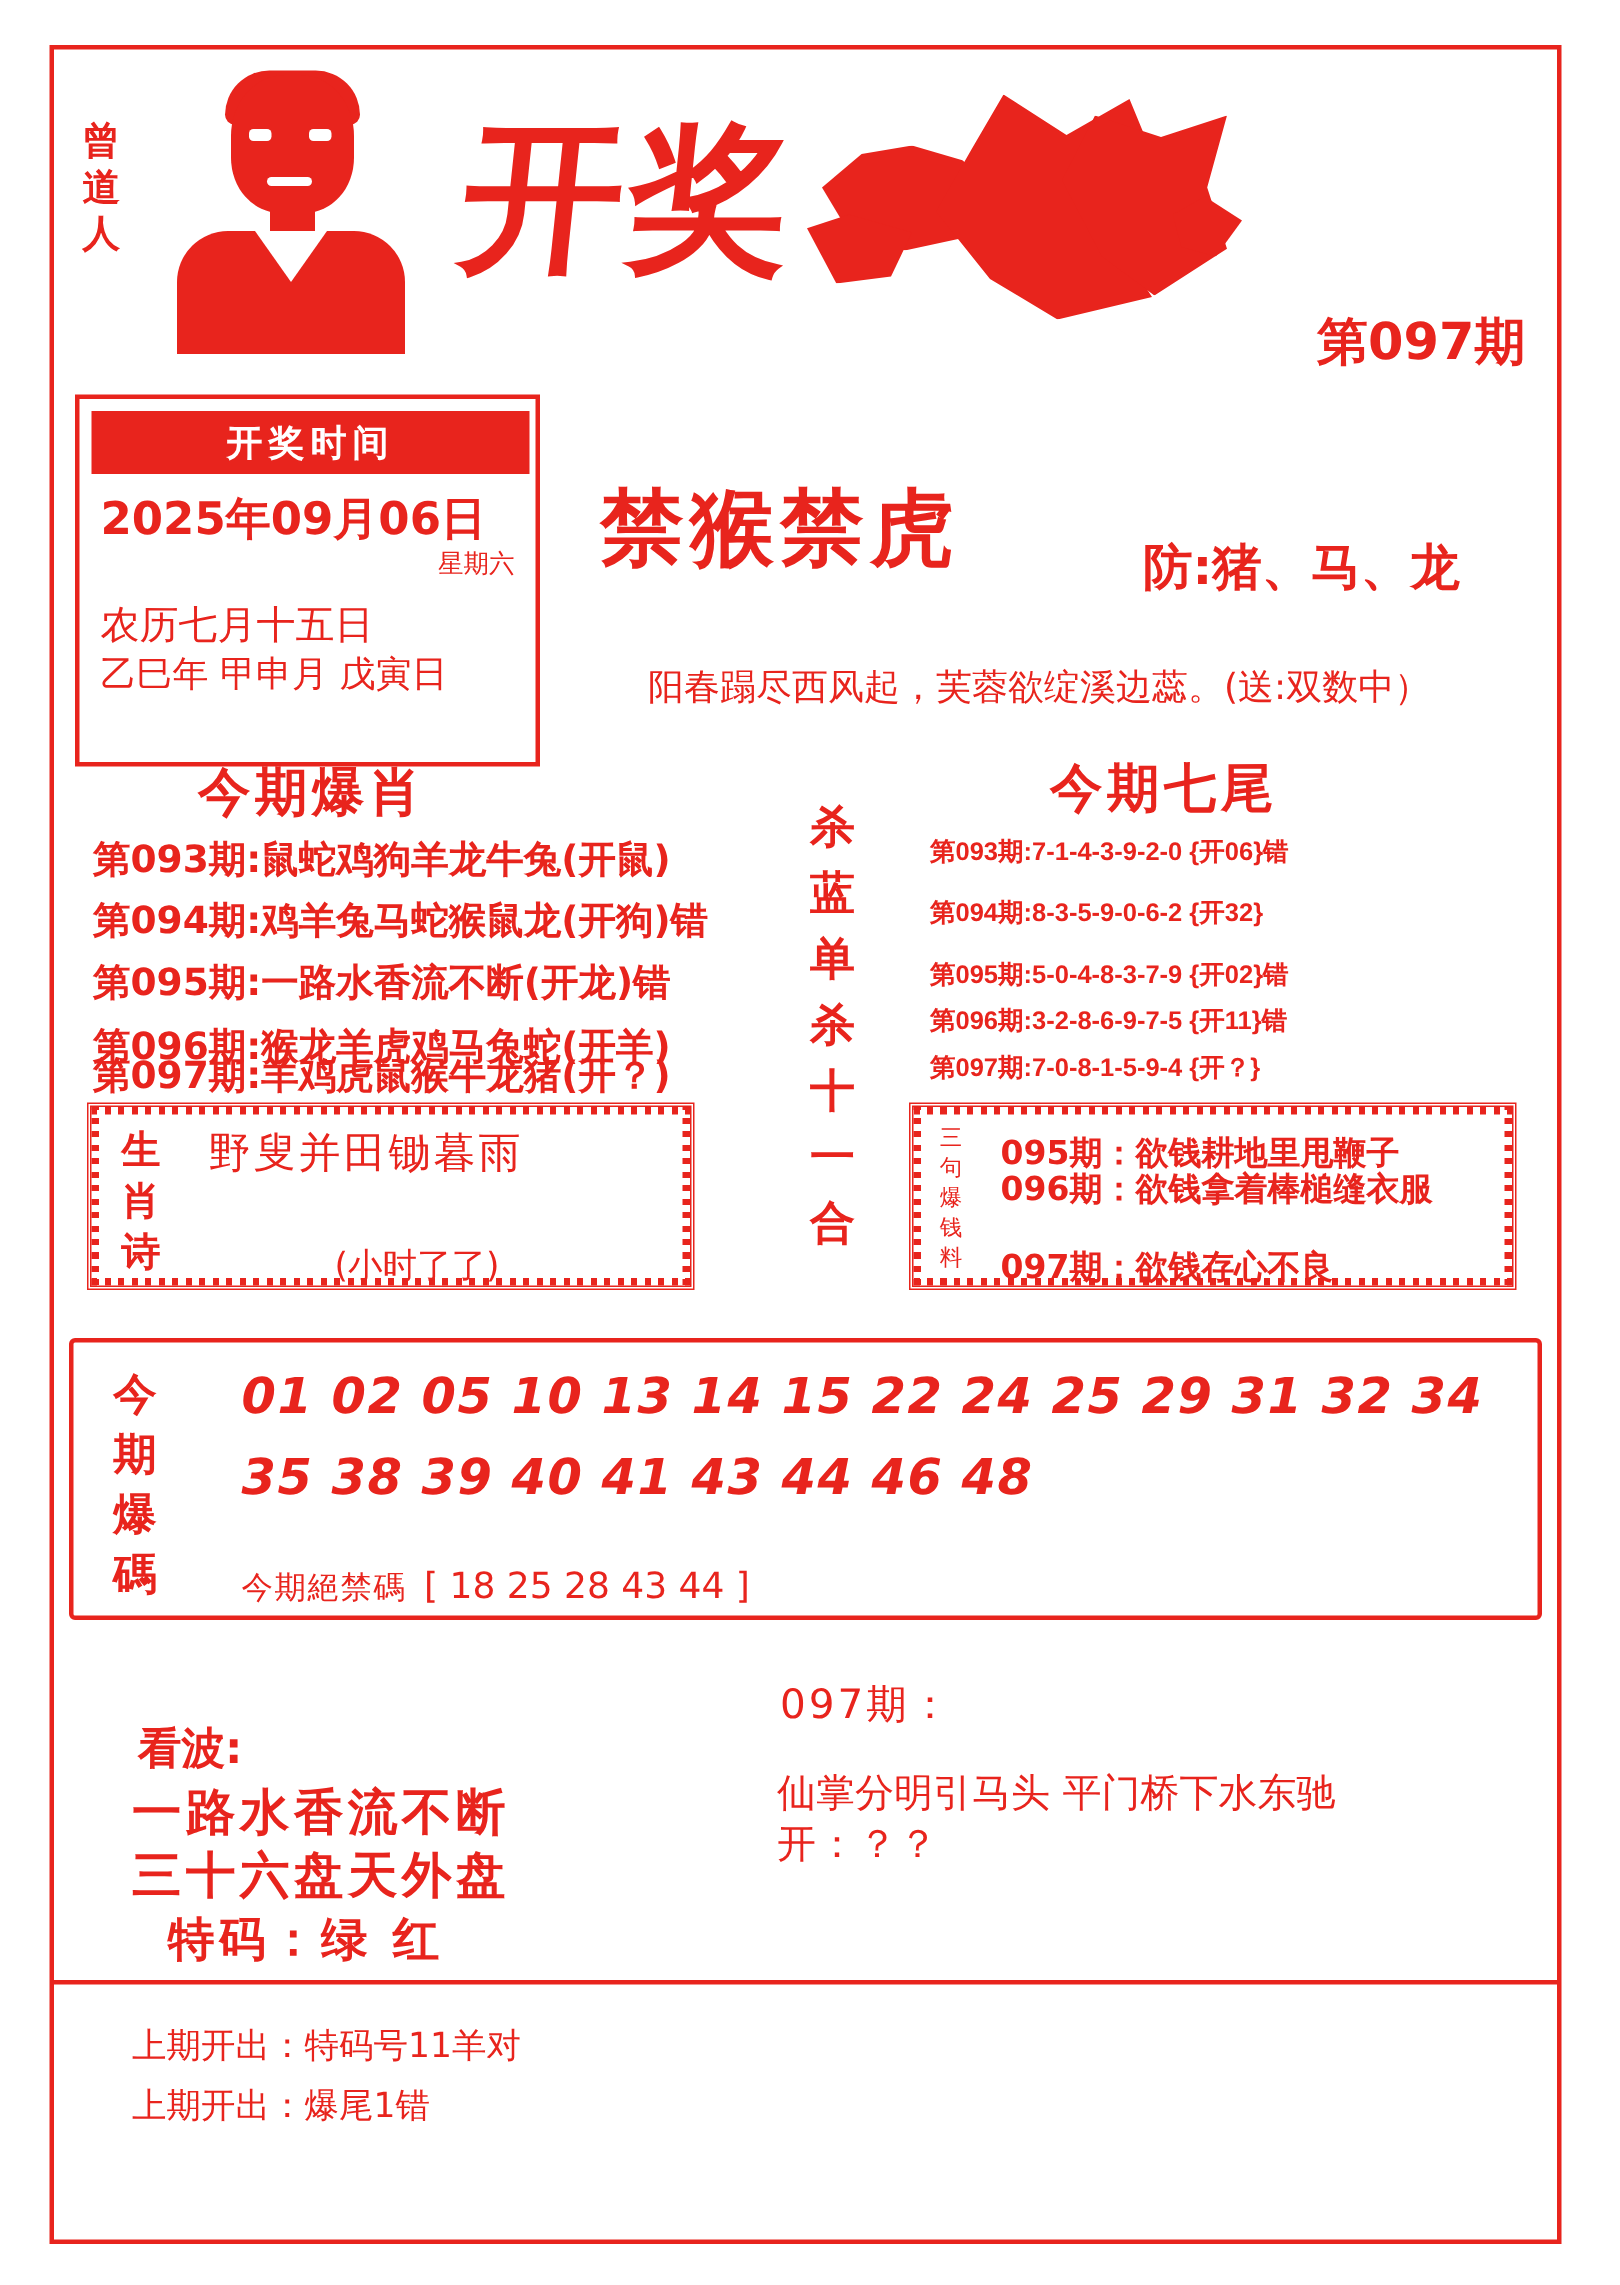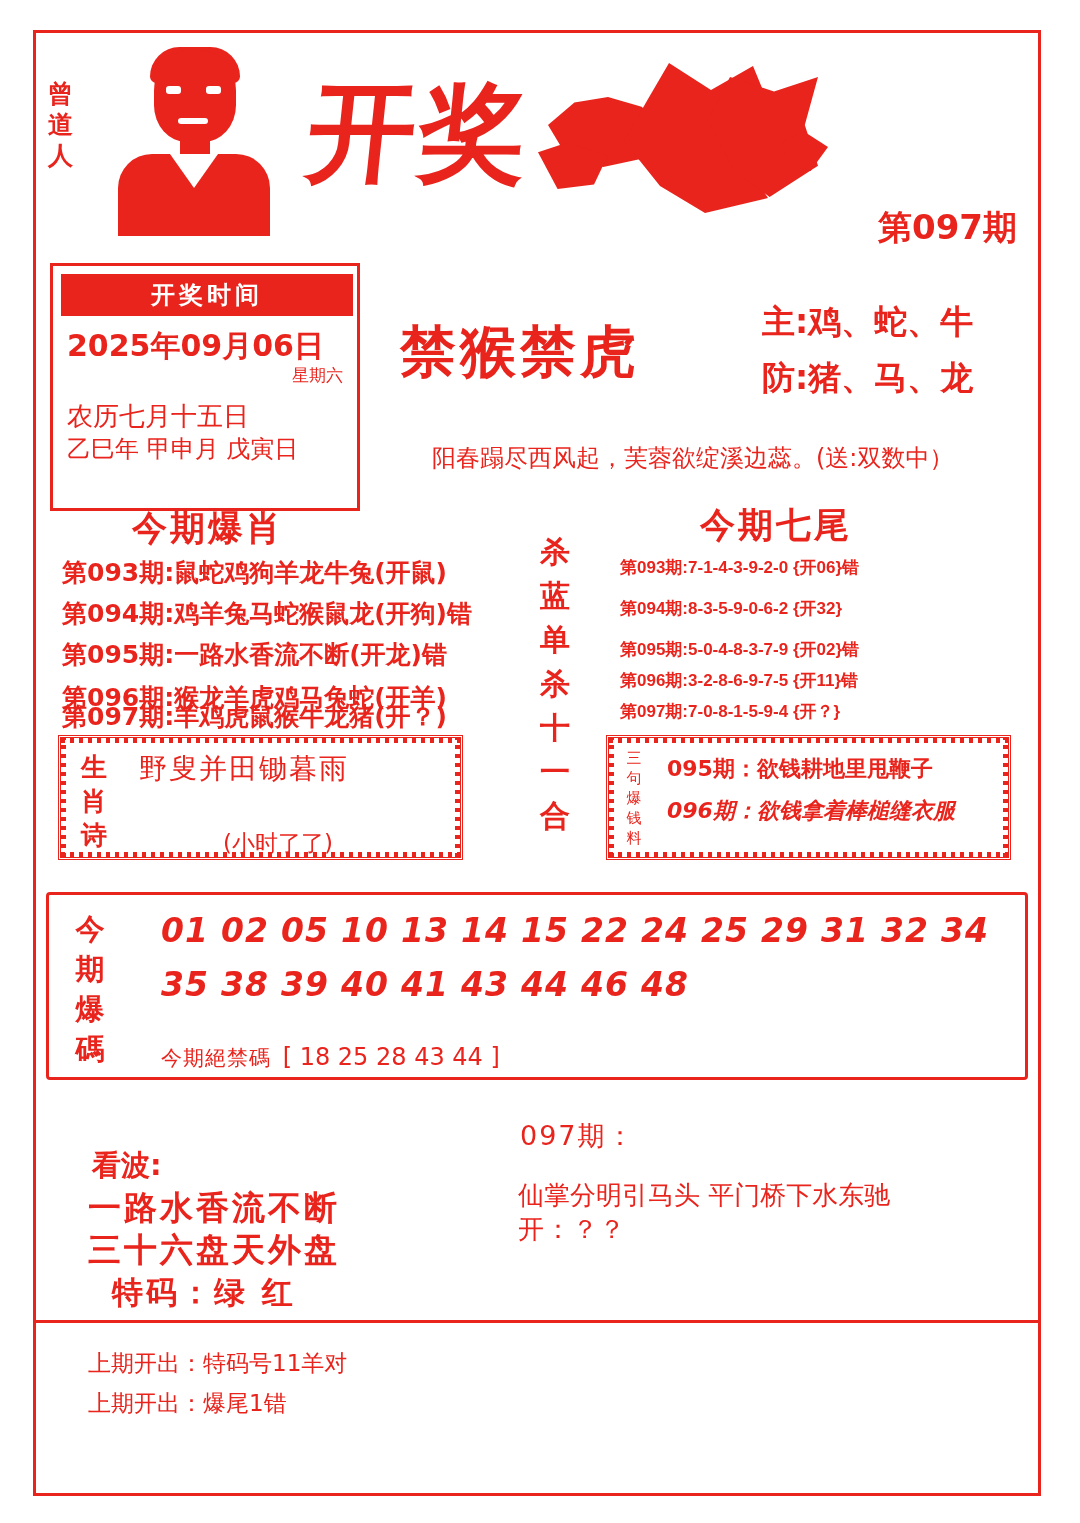--- a/index.html
+++ b/index.html
@@ -40,21 +40,21 @@
   }
   .portrait-label {
     position: absolute;
     left: 4px;
     top: 38px;
     width: 40px;
     font-size: 25px;
     font-weight: bold;
     line-height: 31px;
     letter-spacing: 1px;
-    text-align: left;
+    text-align: center;
     font-family: "DejaVu Sans", sans-serif;
   }
   .portrait-figure {
     position: absolute;
     left: 62px;
     top: 10px;
     width: 175px;
     height: 185px;
   }
   .pf-head {
@@ -552,21 +552,20 @@
 
   <div class="date-box">
     <div class="date-title-bar">开奖时间</div>
     <div class="date-line1">2025年09月06日</div>
     <div class="date-week">星期六</div>
     <div class="date-lunar">农历七月十五日</div>
     <div class="date-ganzhi">乙巳年 甲申月 戊寅日</div>
   </div>
 
   <div class="ban-title">禁猴禁虎</div>
-  <div class="zhu-line">主:鸡、蛇、牛</div>
   <div class="fang-line">防:猪、马、龙</div>
   <div class="poem-line">阳春蹋尽西风起，芙蓉欲绽溪边蕊。(送:双数中）</div>
 
   <div class="sec-title" id="baoxiao-title">今期爆肖</div>
   <div class="bx-row" style="top:556px;">第093期:鼠蛇鸡狗羊龙牛兔(开鼠)</div>
   <div class="bx-row" style="top:597px;">第094期:鸡羊兔马蛇猴鼠龙(开狗)错</div>
   <div class="bx-row" style="top:638px;">第095期:一路水香流不断(开龙)错</div>
   <div class="bx-row" style="top:669px;margin-top:12px;">第096期:猴龙羊虎鸡马兔蛇(开羊)</div>
   <div class="bx-row" style="top:700px;">第097期:羊鸡虎鼠猴牛龙猪(开？)</div>
 
@@ -589,21 +588,22 @@
 
   <div class="sx-box">
     <div class="sx-label">生<br>肖<br>诗</div>
     <div class="sx-l1">野叟并田锄暮雨</div>
     <div class="sx-l3">(小时了了)</div>
   </div>
 
   <div class="sj-box">
     <div class="sj-label">三<br>句<br>爆<br>钱<br>料</div>
     <div class="sj-row" style="top:16px;">095期：欲钱耕地里甩鞭子</div>
-    <div class="sj-row" style="top:58px;font-style:italic;">096期：欲钱拿着棒槌缝衣服</div>
+    <div class="sj-row" style="top:40px;">096期：欲钱拿着棒槌缝衣服</div>
+    <div class="sj-row" style="top:92px;">097期：欲钱存心不良</div>
   </div>
 
   <div class="bm-box">
     <div class="bm-label">今<br>期<br>爆<br>碼</div>
     <div class="bm-nums-row1"><i>01</i><i>02</i><i>05</i><i>10</i><i>13</i><i>14</i><i>15</i><i>22</i><i>24</i><i>25</i><i>29</i><i>31</i><i>32</i><i>34</i></div>
     <div class="bm-nums-row2"><i>35</i><i>38</i><i>39</i><i>40</i><i>41</i><i>43</i><i>44</i><i>46</i><i>48</i></div>
     <div class="bm-forbid">
       <b>今期絕禁碼</b>
       <span style="font-size:24px; margin-left:5px;">[ 18  25  28  43  44 ]</span>
     </div>

